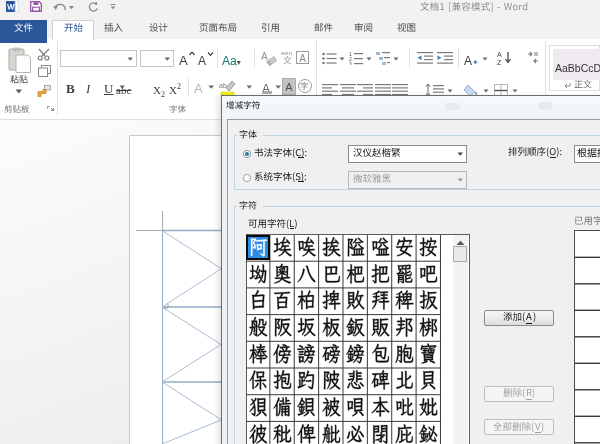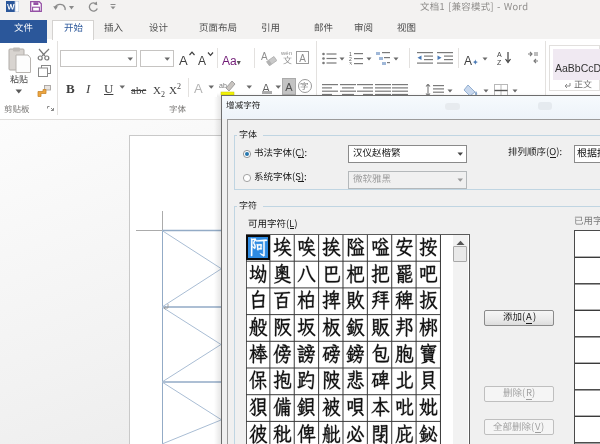--- a/index.html
+++ b/index.html
@@ -133,21 +133,21 @@
     <path d="M0.5 0.5 L6 0.5 L3.25 3.8 Z" fill="#6a6a6a"></path>
   </svg>
 <svg style="position:absolute;left:179px;top:49px" width="36" height="19">
 <text x="0" y="16" font-family="Liberation Sans" font-size="13" fill="#3f3f3f">A</text>
 <path d="M10.5 6 L13 3.2 L15.5 6" fill="none" stroke="#3f3f3f" stroke-width="1.2"></path>
 <text x="19" y="16" font-family="Liberation Sans" font-size="12" fill="#3f3f3f">A</text>
 <path d="M29 3.5 L31.5 6.3 L34 3.5" fill="none" stroke="#3f3f3f" stroke-width="1.2"></path>
 </svg>
 <div style="position:absolute;left:216.5px;top:48px;width:1px;height:20px;background:#e3e1df;"></div>
 <div style="position:absolute;left:254px;top:48px;width:1px;height:20px;background:#e3e1df;"></div>
-<div style="position:absolute;left:222px;top:51px;width:30px;height:16px;"><span style="font:12px 'Liberation Sans',sans-serif;color:#701a75;">Aa</span><span style="font-size:8px;color:#555;">▾</span></div>
+<div style="position:absolute;left:222px;top:51px;width:30px;height:16px;"><span style="font:12px 'Liberation Sans',sans-serif;color:#0f766e;">Aa</span><span style="font-size:8px;color:#555;">▾</span></div>
 <svg style="position:absolute;left:261px;top:50px" width="16" height="16">
 <text x="0" y="10" font-family="Liberation Sans" font-size="10" fill="#8f8f8f">A</text>
 <g transform="rotate(-35 10 11)">
       <rect x="6" y="9" width="9" height="5" fill="#c9c9c9" stroke="#a8a8a8" stroke-width="0.7"></rect>
       <rect x="6" y="9" width="3" height="5" fill="#b2b2b2"></rect>
     </g>
 </svg>
 <svg style="position:absolute;left:280px;top:48px" width="16" height="19">
 <text x="1" y="6.5" font-family="Liberation Sans" font-size="6" fill="#8f8f8f">wén</text>
 </svg>
@@ -158,21 +158,21 @@
   </svg>
 <div style="position:absolute;left:296px;top:51px;width:13px;height:13px;border:1px solid #9a9a9a;">
     <span style="font:10px 'Liberation Sans',sans-serif;color:#8f8f8f;display:block;text-align:center;line-height:13px;">A</span>
   </div>
 <div style="position:absolute;left:66px;top:79px;width:12px;height:15px;"><b style="font:bold 13px 'Liberation Serif',serif;color:#3f3f3f;">B</b></div>
 <div style="position:absolute;left:86px;top:79px;width:10px;height:15px;"><i style="font:italic 13px 'Liberation Serif',serif;color:#3f3f3f;">I</i></div>
 <div style="position:absolute;left:104px;top:79px;width:12px;height:15px;"><span style="font:13px 'Liberation Serif',serif;color:#3f3f3f;text-decoration:underline;">U</span></div>
 <svg style="position:absolute;left:119px;top:85px" width="7" height="5">
     <path d="M0.5 0.5 L6 0.5 L3.25 3.8 Z" fill="#6a6a6a"></path>
   </svg>
-<div style="position:absolute;left:131px;top:80px;width:22px;height:14px;"><span style="font:11px 'Liberation Serif',serif;color:#3f3f3f;text-decoration:line-through;">abc</span></div>
+<div style="position:absolute;left:116px;top:80px;width:22px;height:14px;"><span style="font:11px 'Liberation Serif',serif;color:#3f3f3f;text-decoration:line-through;">abc</span></div>
 <div style="position:absolute;left:153px;top:80px;width:14px;height:15px;"><span style="font:11px 'Liberation Serif',serif;color:#3f3f3f;">X<sub style="font-size:8px;">2</sub></span></div>
 <div style="position:absolute;left:169px;top:80px;width:14px;height:15px;"><span style="font:11px 'Liberation Serif',serif;color:#3f3f3f;">X<sup style="font-size:8px;">2</sup></span></div>
 <div style="position:absolute;left:188px;top:78px;width:1px;height:19px;background:#e3e1df;"></div>
 <div style="position:absolute;left:194px;top:79px;width:14px;height:15px;"><span style="font:13px 'Liberation Sans',sans-serif;color:#b4b4b4;">A</span></div>
 <svg style="position:absolute;left:208px;top:85px" width="7" height="5">
     <path d="M0.5 0.5 L6 0.5 L3.25 3.8 Z" fill="#6a6a6a"></path>
   </svg>
 <svg style="position:absolute;left:219px;top:79px" width="18" height="16">
 <text x="0" y="9" font-family="Liberation Sans" font-size="7" fill="#7a7a7a">ab</text>
 <path d="M7 9 L13 2 L16 5 L10 12 Z" fill="#c8c4c0" stroke="#909090" stroke-width="0.8"></path>

